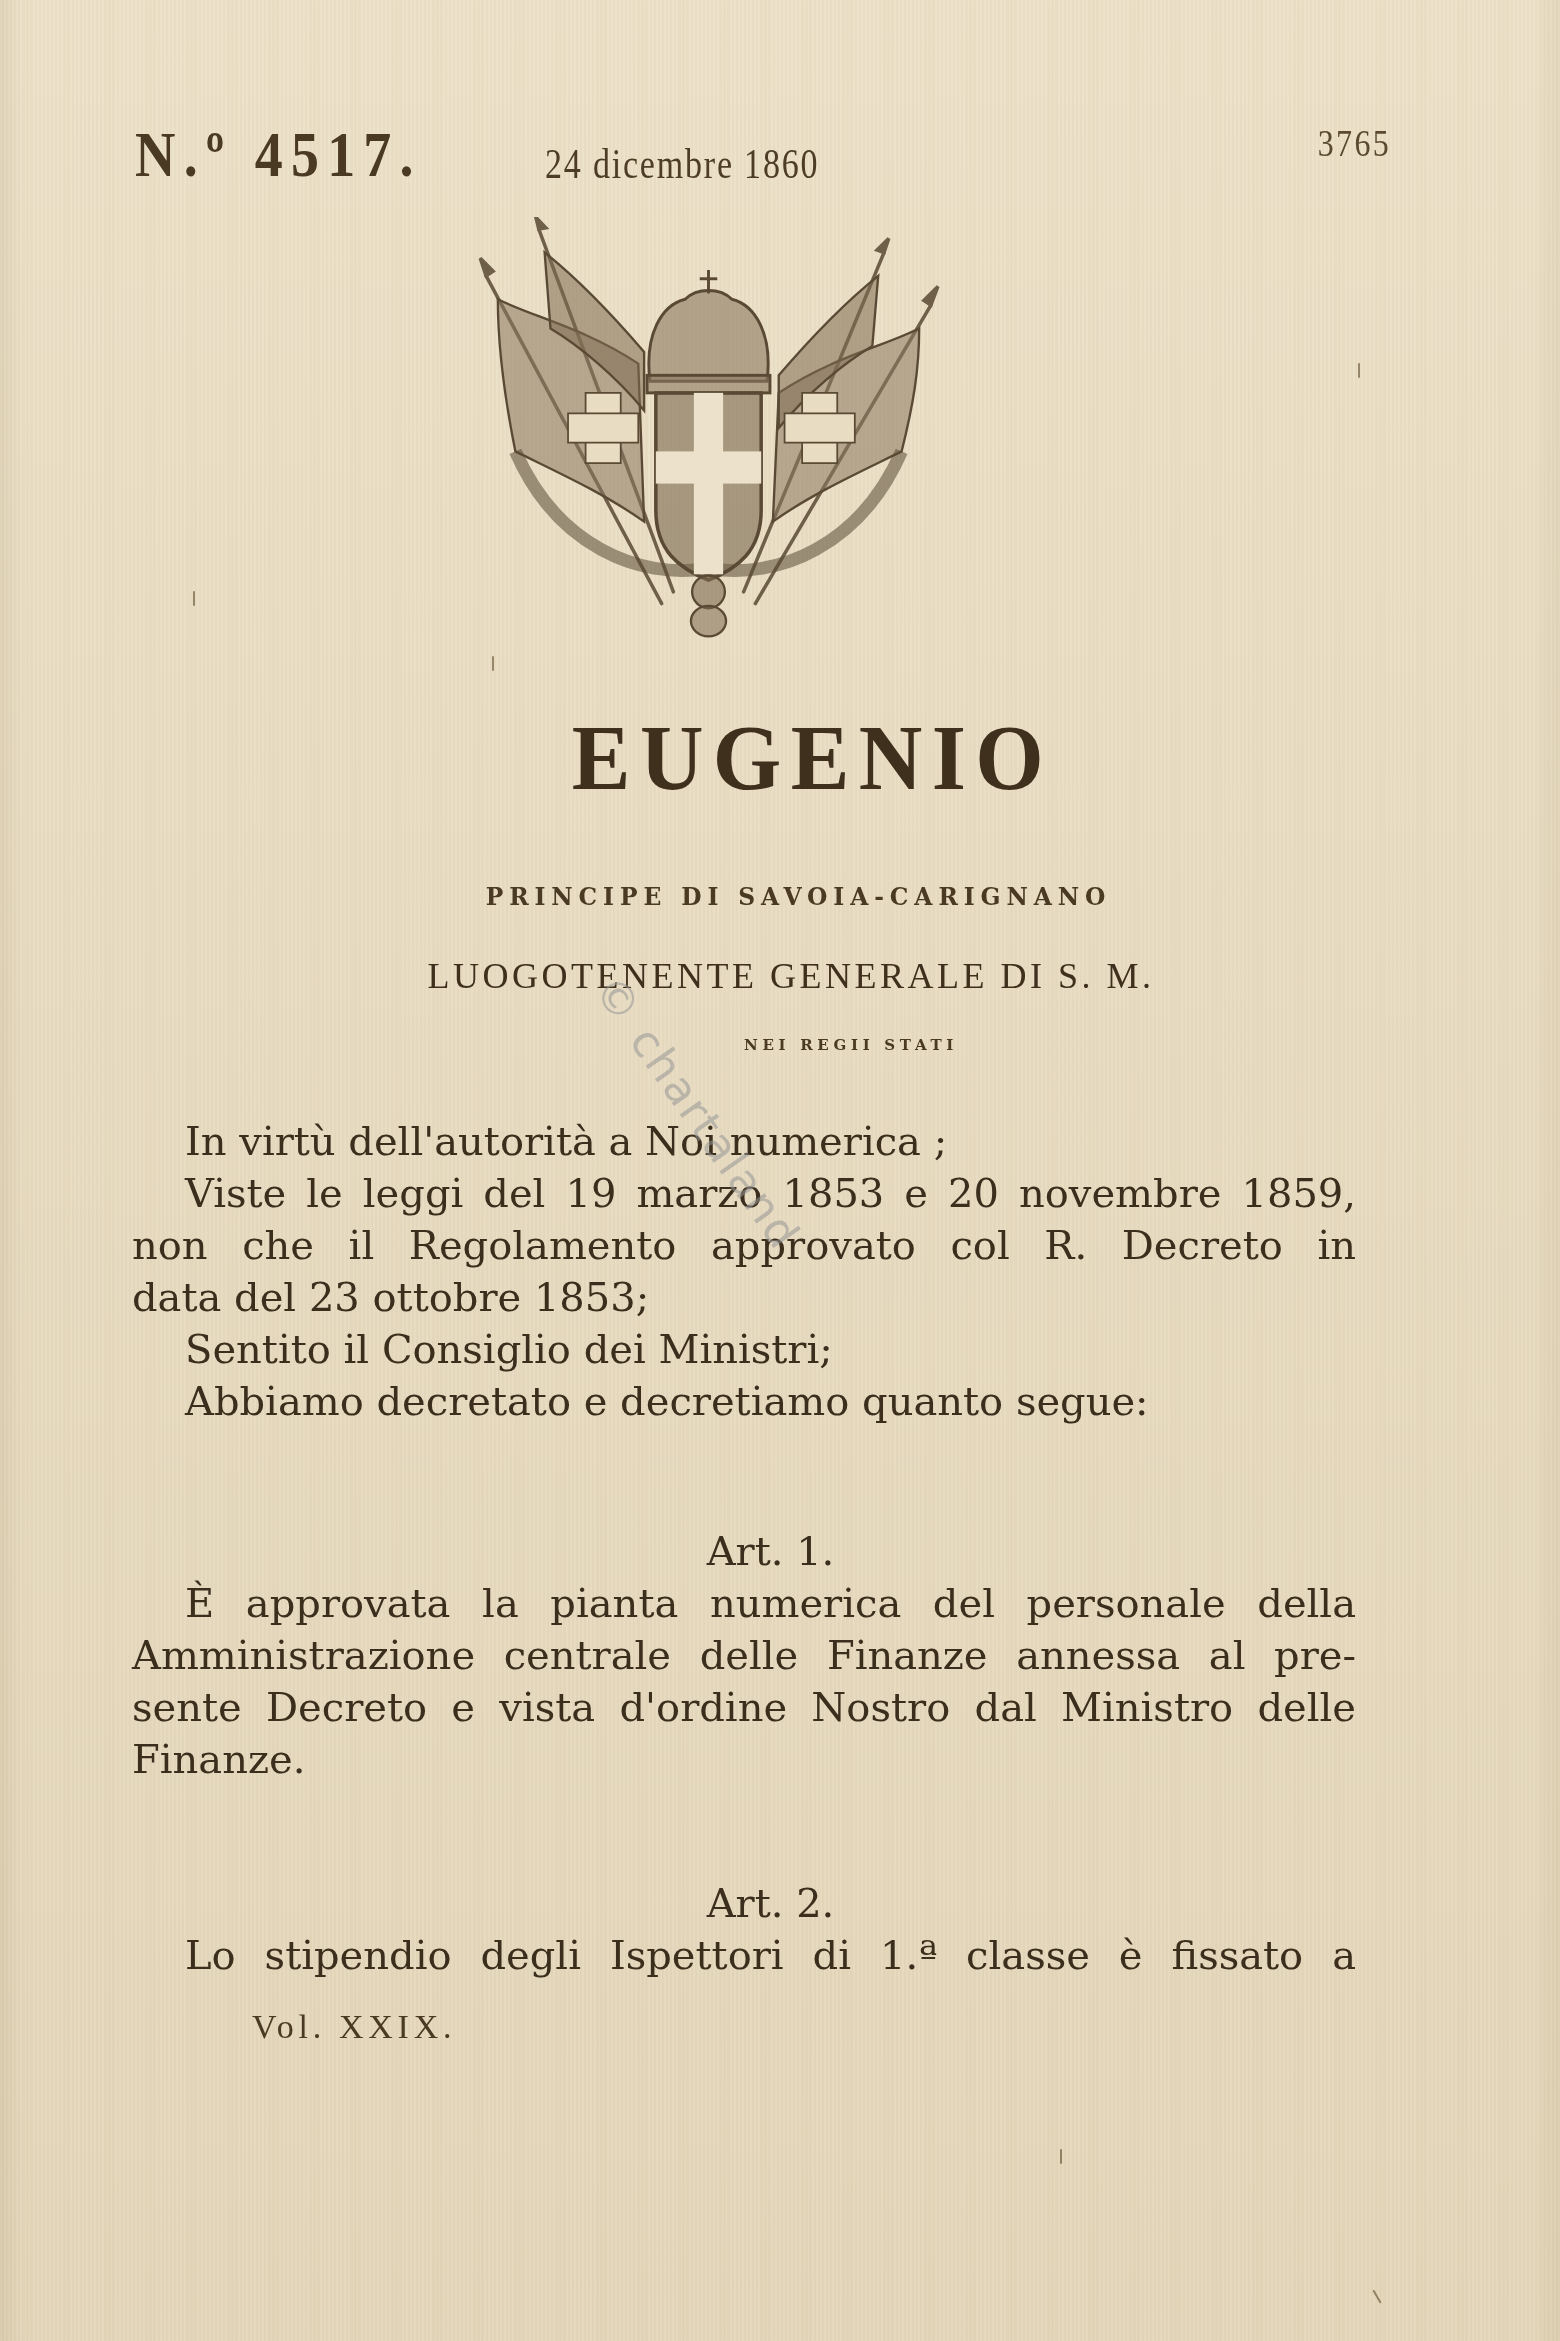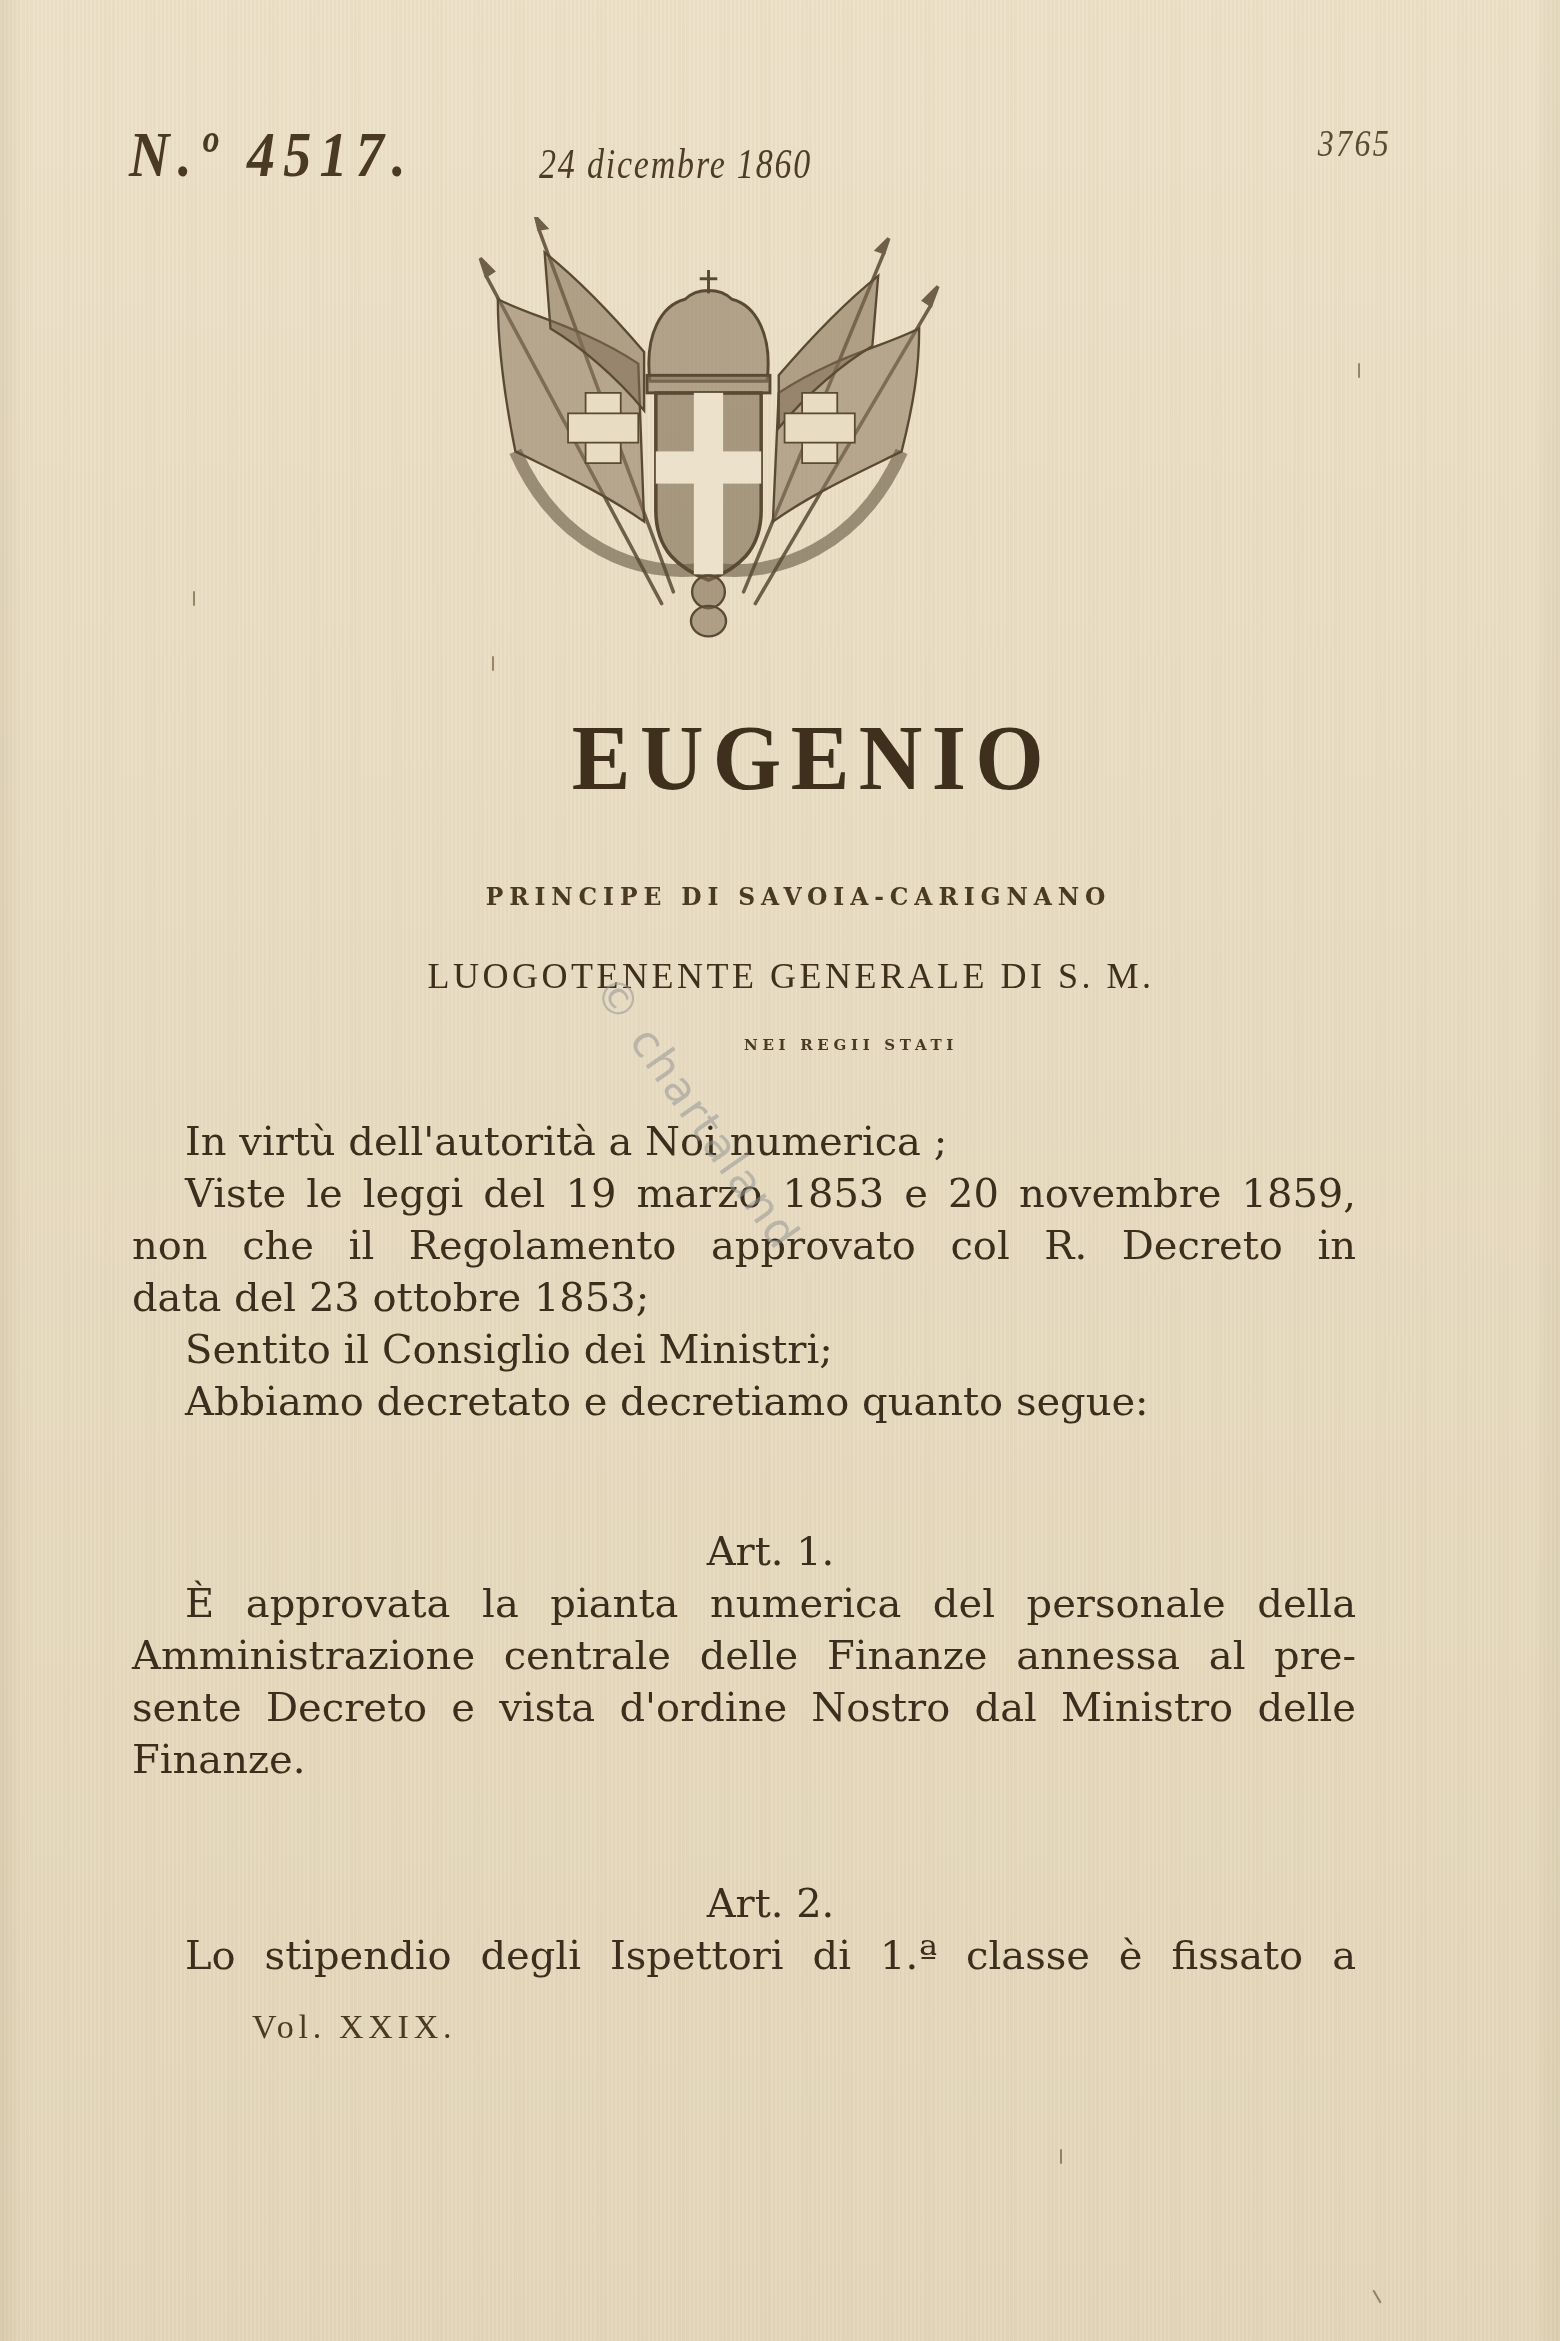--- a/index.html
+++ b/index.html
@@ -19,24 +19,23 @@
       position: absolute;
       inset: 0;
       background:
         linear-gradient(90deg, rgba(120,100,60,0.10) 0px, rgba(0,0,0,0) 23.4px, rgba(0,0,0,0) 1534px, rgba(120,100,60,0.08) 1561px),
         repeating-linear-gradient(90deg, rgba(255,255,255,0.05) 0px, rgba(255,255,255,0.05) 1.8px, rgba(140,120,80,0.035) 1.8px, rgba(140,120,80,0.035) 4.1px),
         linear-gradient(180deg, #ece1c8 0%, #e8dcc2 40%, #e3d6ba 100%);
     }
     .header-row {
       position: absolute;
       top: 117px;
-      left: 129px;
+      left: 135px;
       right: 170px;
       height: 70px;
-      font-style: italic;
     }
     .doc-number {
       position: absolute;
       left: 0;
       top: 0;
       font-family: "Liberation Serif", "DejaVu Serif", serif;
       font-weight: bold;
       font-size: 56px;
       letter-spacing: 8.2px;
       color: #4a3a24;

